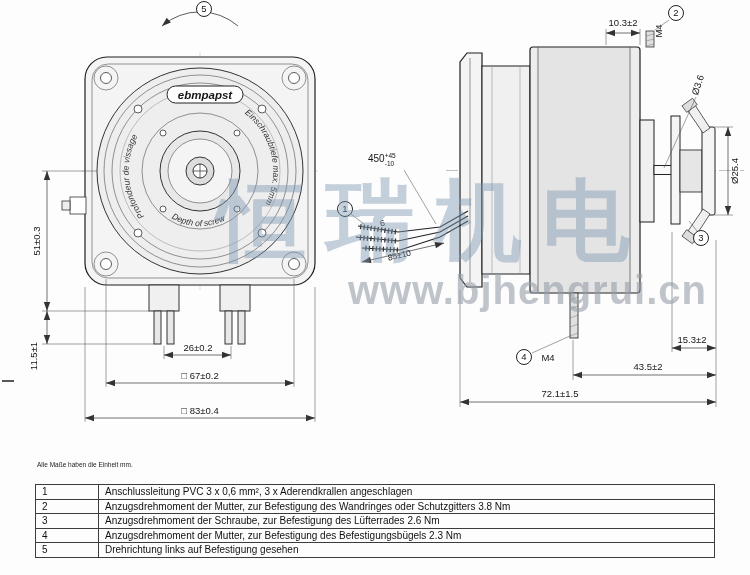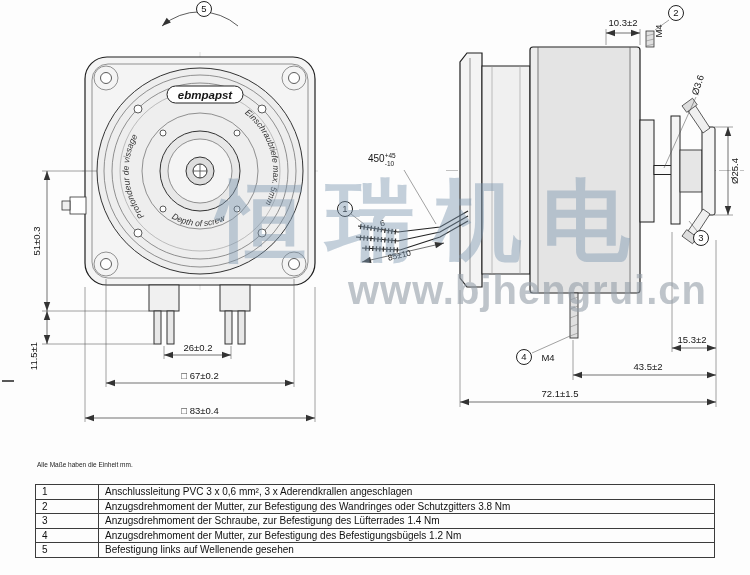--- a/index.html
+++ b/index.html
@@ -301,24 +301,24 @@
       <tr>
     <td class="c1">1</td>
     <td class="c2">Anschlussleitung PVC 3 x 0,6 mm², 3 x Aderendkrallen angeschlagen</td>
   </tr>
   <tr>
     <td class="c1">2</td>
     <td class="c2">Anzugsdrehmoment der Mutter, zur Befestigung des Wandringes oder Schutzgitters 3.8 Nm</td>
   </tr>
   <tr>
     <td class="c1">3</td>
-    <td class="c2">Anzugsdrehmoment der Schraube, zur Befestigung des Lüfterrades 1.4 Nm</td>
+    <td class="c2">Anzugsdrehmoment der Schraube, zur Befestigung des Lüfterrades 2.6 Nm</td>
   </tr>
   <tr>
     <td class="c1">4</td>
-    <td class="c2">Anzugsdrehmoment der Mutter, zur Befestigung des Befestigungsbügels 1.2 Nm</td>
+    <td class="c2">Anzugsdrehmoment der Mutter, zur Befestigung des Befestigungsbügels 2.3 Nm</td>
   </tr>
   <tr>
     <td class="c1">5</td>
-    <td class="c2">Befestigung links auf Wellenende gesehen</td>
+    <td class="c2">Drehrichtung links auf Befestigung gesehen</td>
   </tr>
 </tbody>
   </table>
 
 </body></html>

